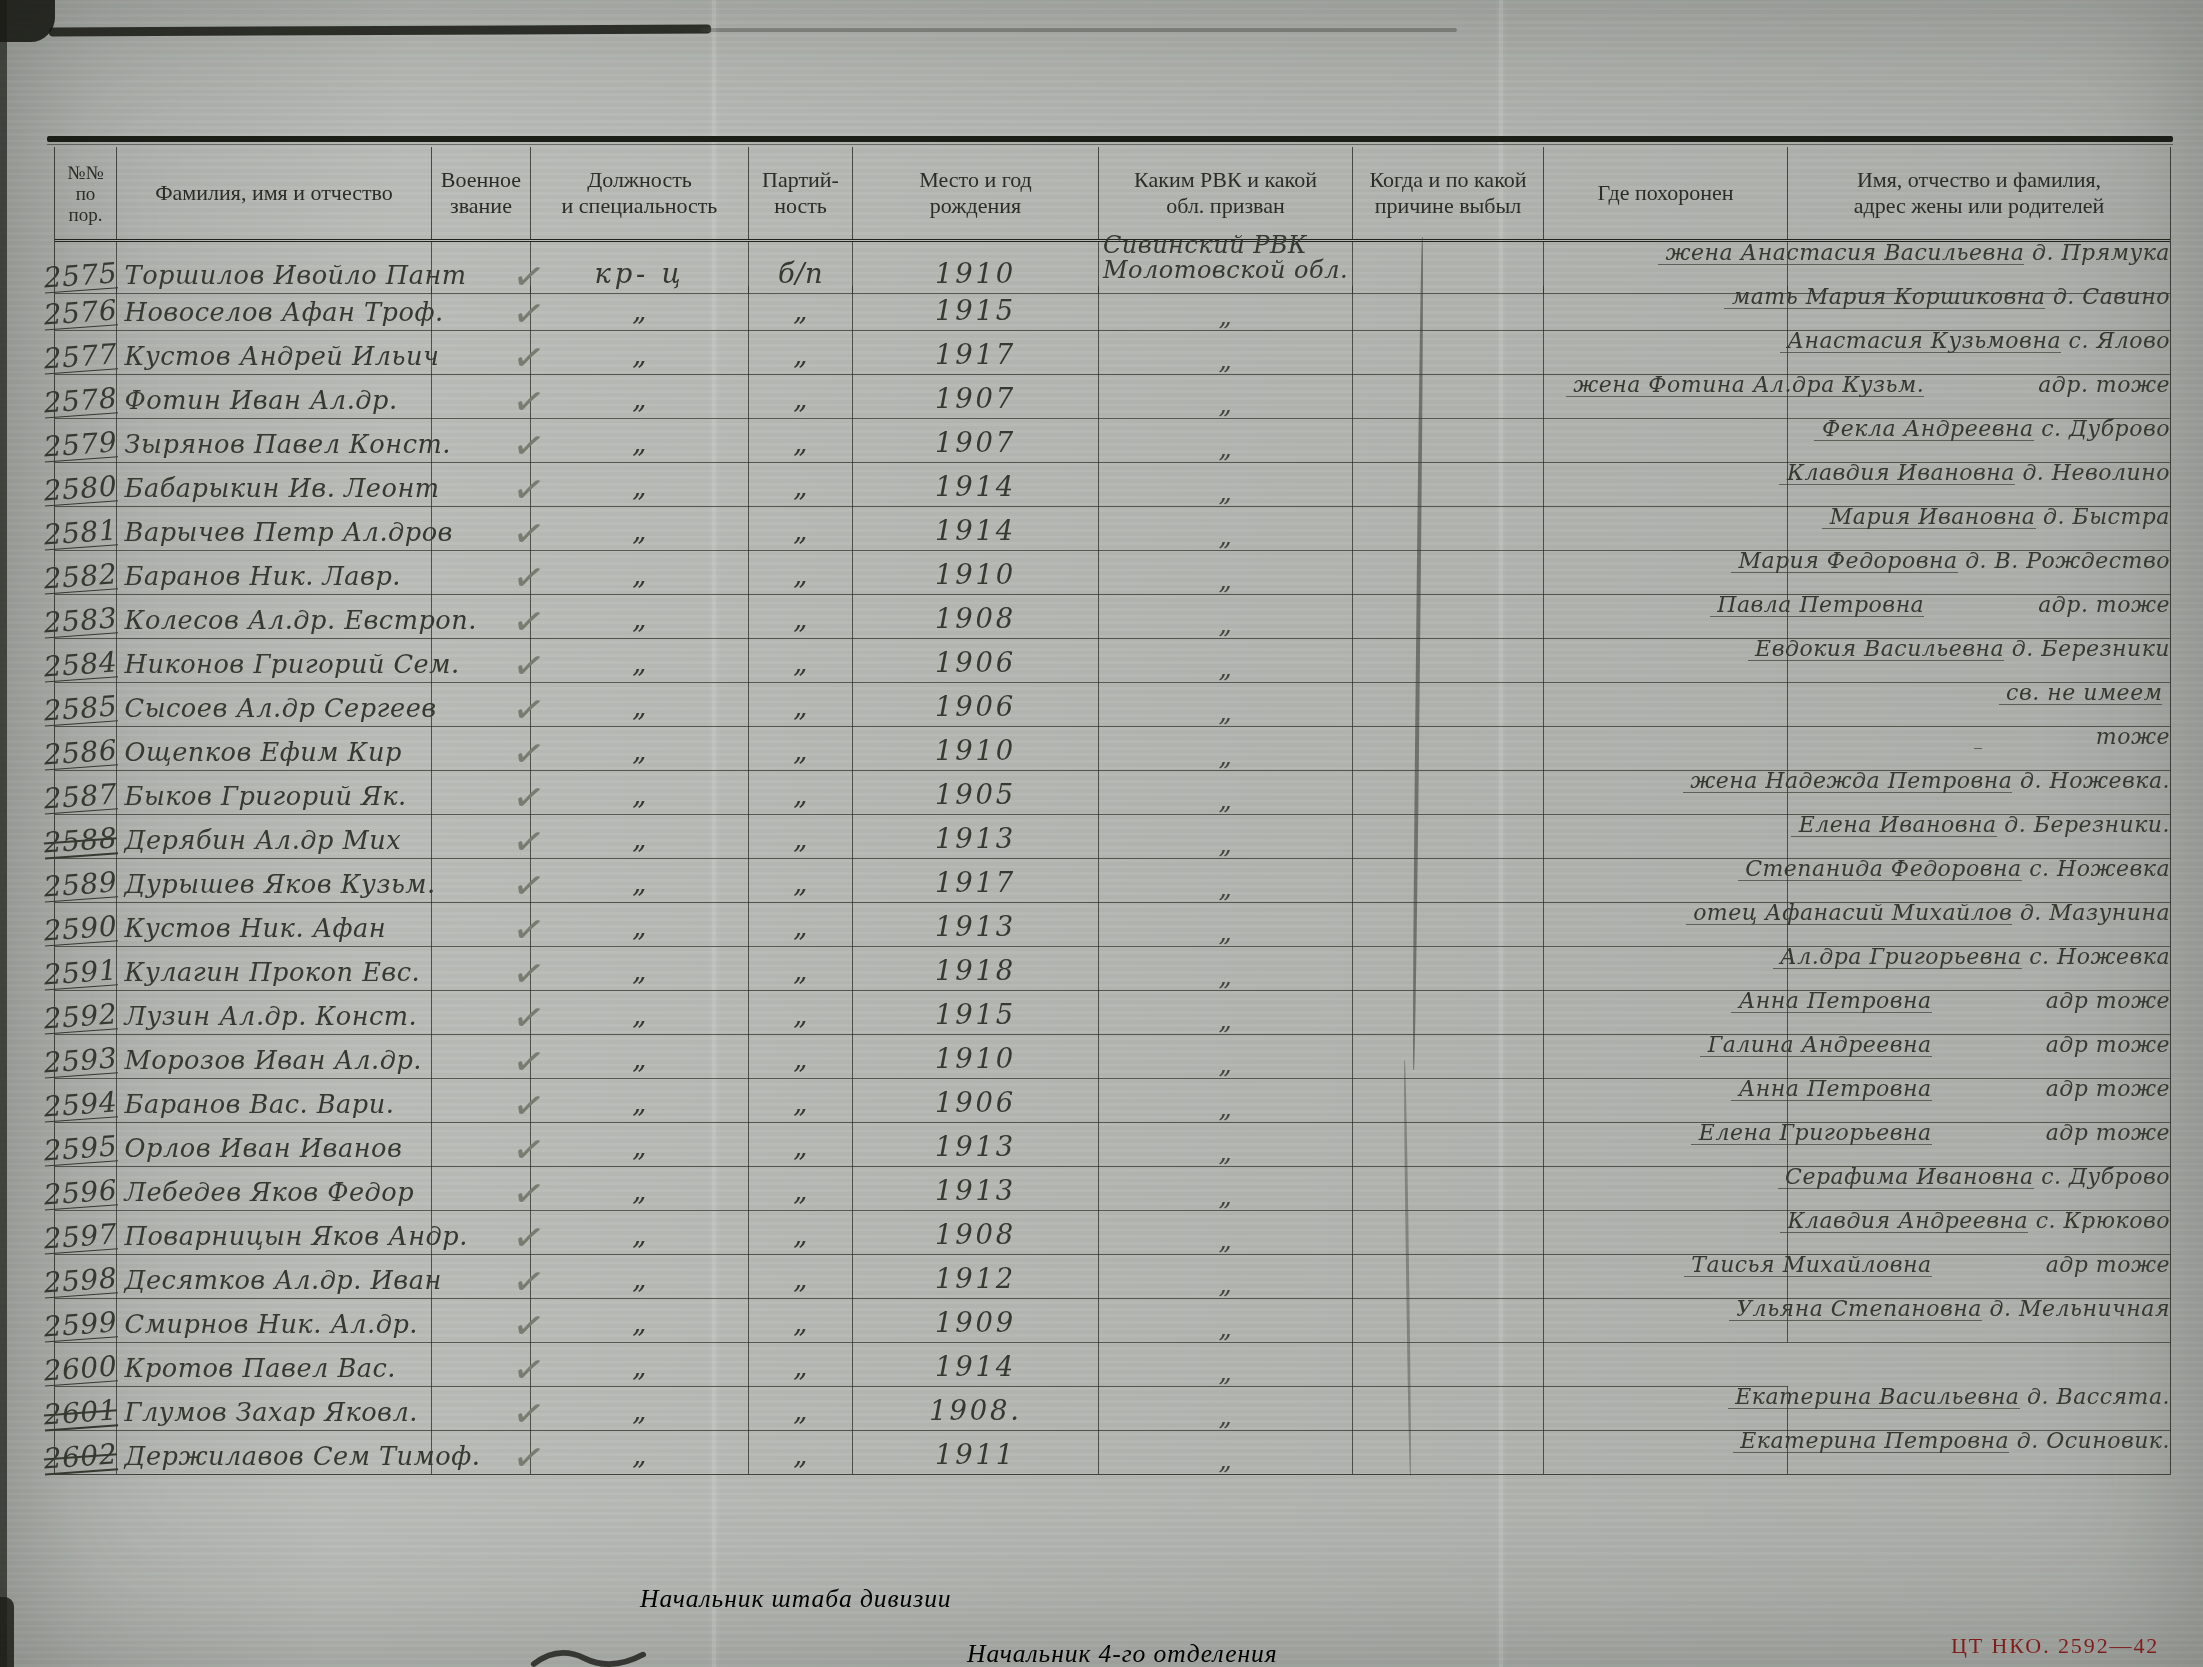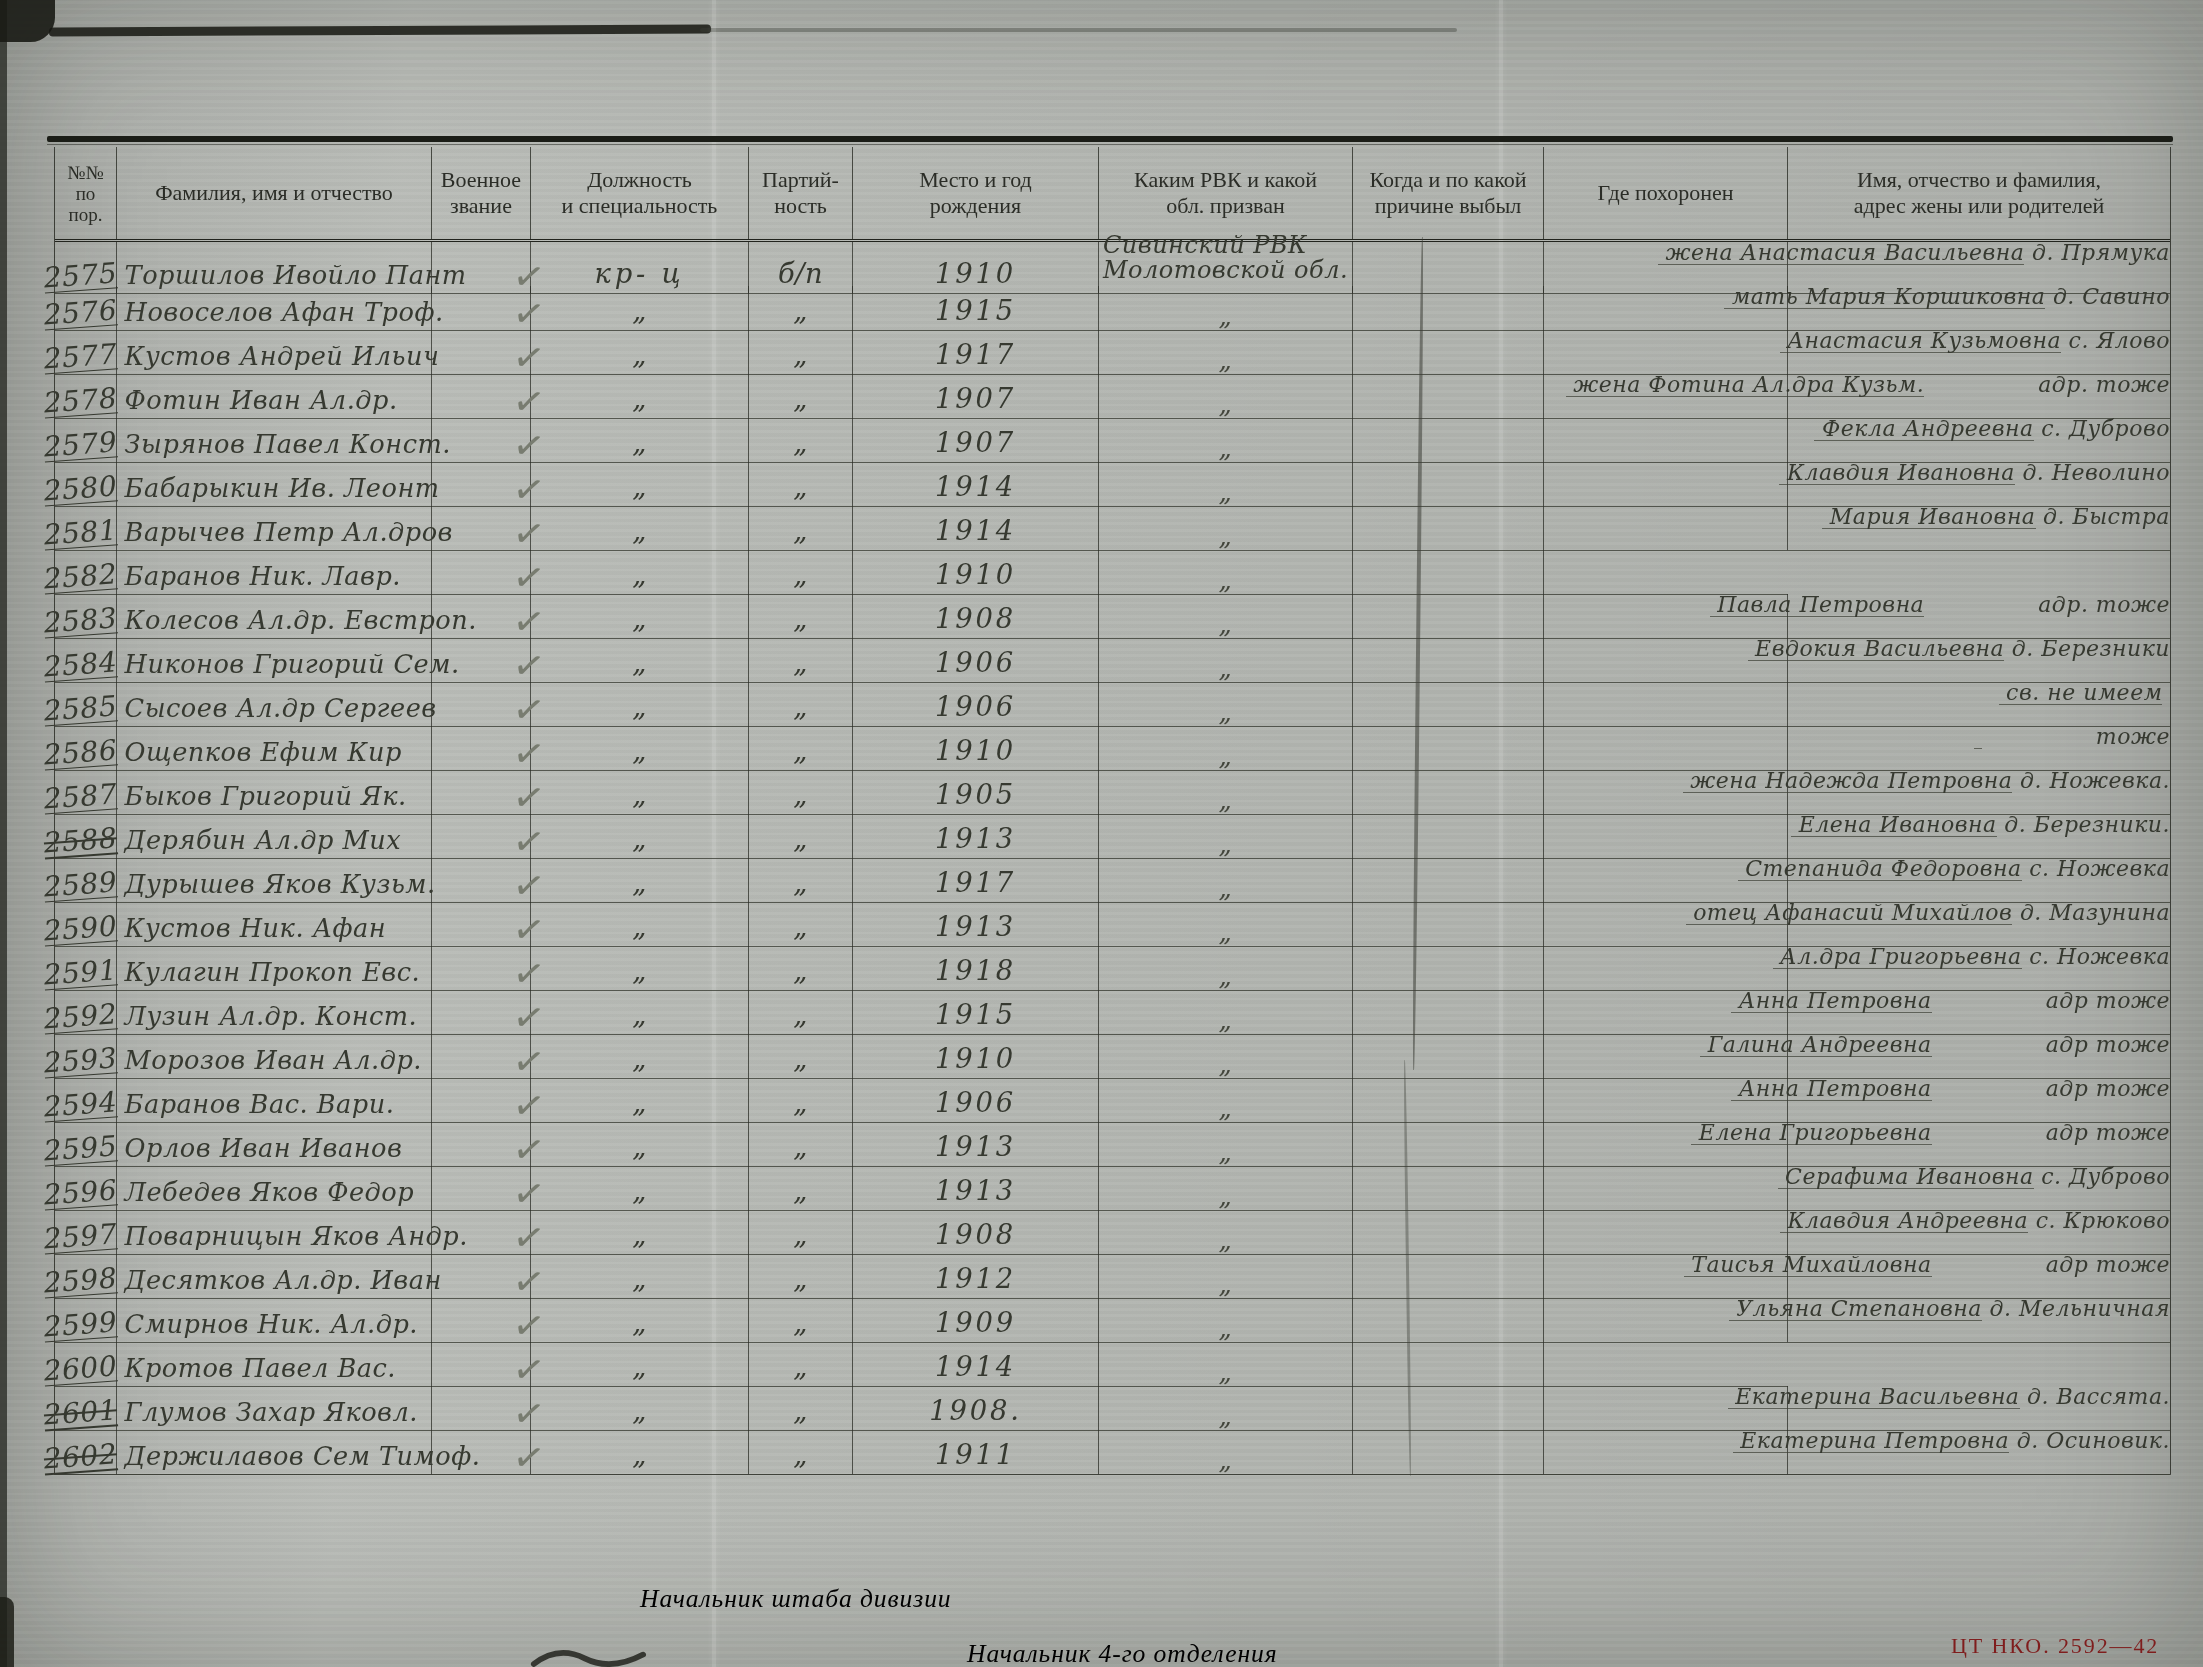--- a/index.html
+++ b/index.html
@@ -267,20 +267,24 @@
     <div class="bcell duty hw">
             <span class="val">„</span>
           </div>
     <div class="bcell party hw">
             <span class="val">„</span>
           </div>
     <div class="bcell birth hw">1910</div>
     <div class="bcell rvk hw"><span class="ditto">„</span></div>
     <div class="bcell"></div>
     <div class="bcell"></div>
+    <div class="bcell rel hw">
+      <div class="l1">Мария Федоровна</div>
+      <div class="l2">д. В. Рождество</div>
+    </div>
   </div>
         <div class="brow">
     <div class="bcell num hw">
             <span>2583</span>
           </div>
     <div class="bcell name hw">Колесов Ал.др. Евстроп.</div>
     <div class="bcell rank">
             <span>✓</span>
           </div>
     <div class="bcell duty hw">

